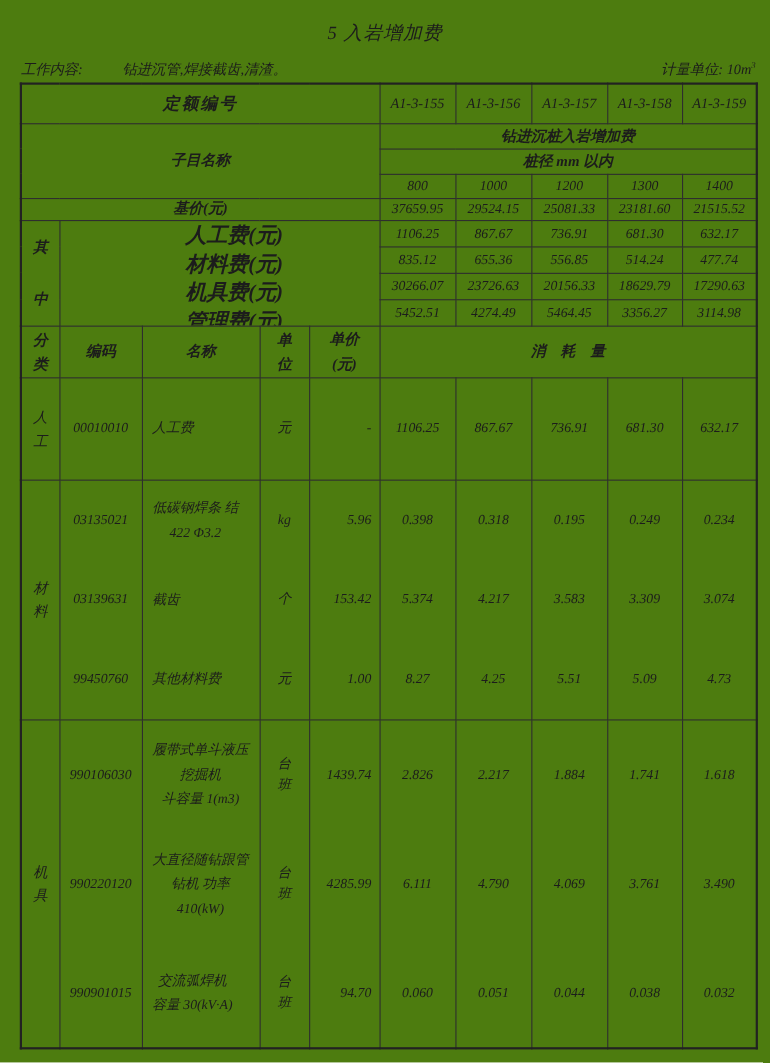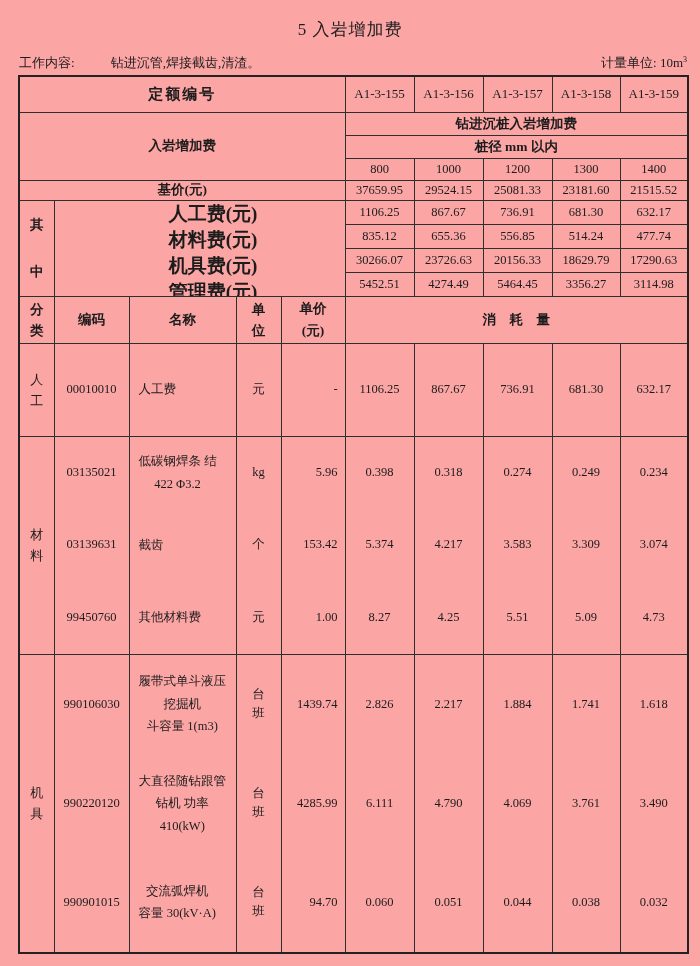--- a/index.html
+++ b/index.html
@@ -3,21 +3,21 @@
 <meta charset="utf-8">
 <style>
   * { margin:0; padding:0; box-sizing:border-box; }
   html,body { background:#ffffff; }
   body {
     width:700px; height:966px;
     font-family:"Liberation Serif","DejaVu Serif",serif;
     color:#1c1c1c;
     position:relative;
   }
-  .page { position:absolute; inset:0; background:#fca5a5; }
+  .page { position:absolute; inset:0; background:#4d7c0f;font-style:italic; }
 
   .doc-title {
     position:absolute; top:18px; left:0; width:100%;
     text-align:center; font-size:17px; letter-spacing:1px;
   }
   .meta-row {
     position:absolute; top:54px; left:19px; width:668px;
     display:flex; align-items:flex-start; font-size:13px;
   }
   .meta-label { flex:0 0 auto; }
@@ -95,21 +95,21 @@
         <tr style="height:36px">
       <td colspan="5" class="big-head">定额编号</td>
       <td class="code-cell">A1-3-155</td>
       <td class="code-cell">A1-3-156</td>
       <td class="code-cell">A1-3-157</td>
       <td class="code-cell">A1-3-158</td>
       <td class="code-cell">A1-3-159</td>
     </tr>
 
     <tr style="height:23px">
-      <td colspan="5" rowspan="3" class="head">入岩增加费</td>
+      <td colspan="5" rowspan="3" class="head">子目名称</td>
       <td colspan="5" class="head">钻进沉桩入岩增加费</td>
     </tr>
     <tr style="height:23px">
       <td colspan="5" class="head">桩径 mm 以内</td>
     </tr>
     <tr style="height:22px">
       <td>800</td>
       <td>1000</td>
       <td>1200</td>
       <td>1300</td>
@@ -287,21 +287,21 @@
       </td>
       <td>
         <div class="stack">
           <div class="sub">0.318</div>
           <div class="sub">4.217</div>
           <div class="sub">4.25</div>
         </div>
       </td>
       <td>
         <div class="stack">
-          <div class="sub">0.274</div>
+          <div class="sub">0.195</div>
           <div class="sub">3.583</div>
           <div class="sub">5.51</div>
         </div>
       </td>
       <td>
         <div class="stack">
           <div class="sub">0.249</div>
           <div class="sub">3.309</div>
           <div class="sub">5.09</div>
         </div>

